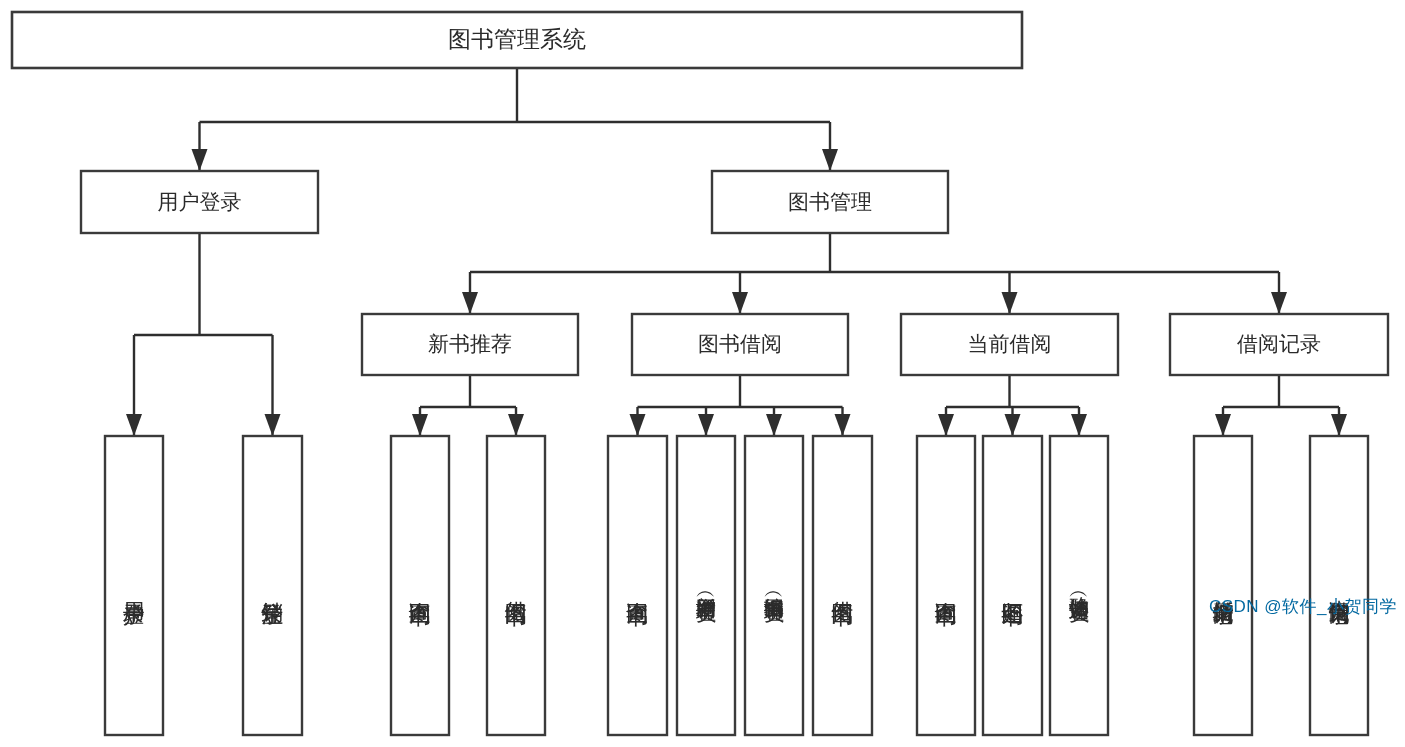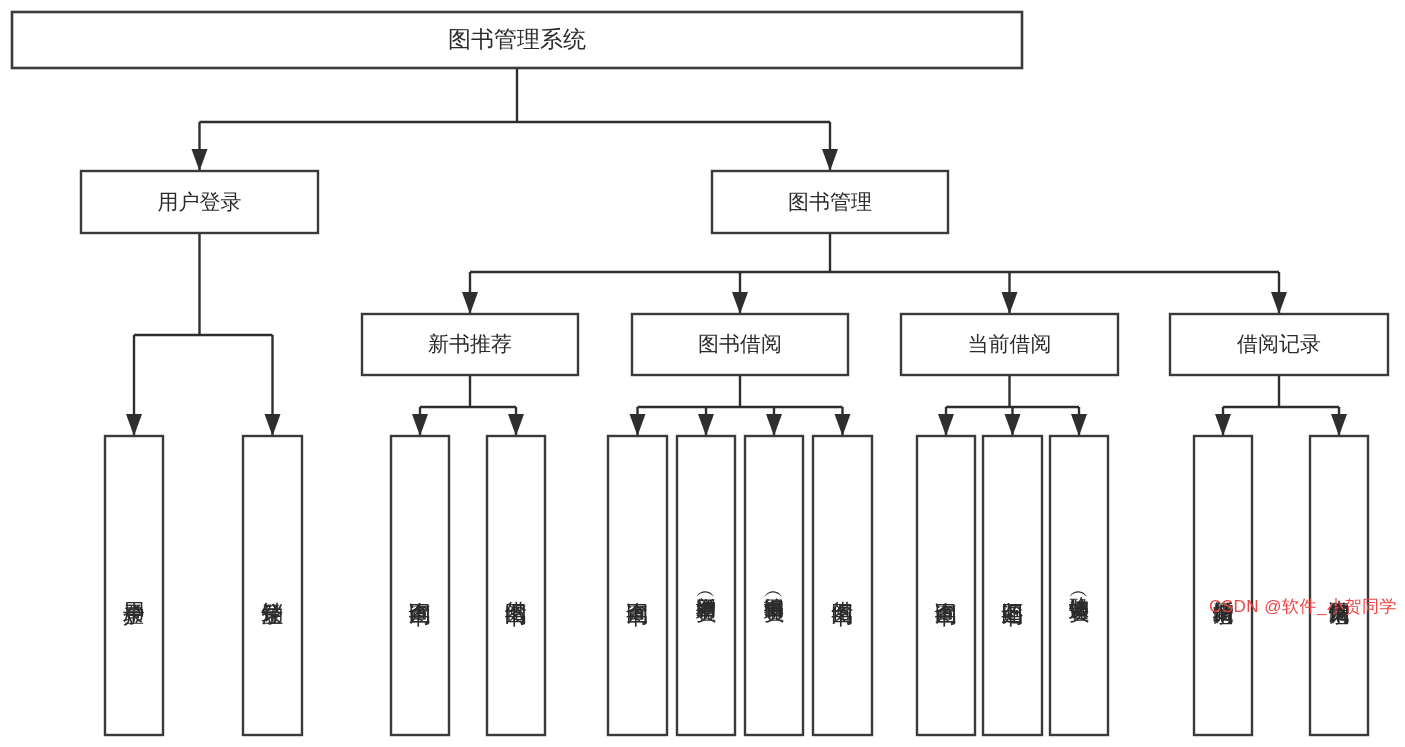--- a/index.html
+++ b/index.html
@@ -75,21 +75,21 @@
     letter-spacing: 1px;
     white-space: nowrap;
     text-align: center;
   }
   .watermark {
     position: absolute;
     right: 8px;
     bottom: 6px;
     font-family: "Liberation Sans", "DejaVu Sans", sans-serif;
     font-size: 17px;
-    color: #ef4444;
+    color: #0369a1;
     letter-spacing: 0.5px;
     user-select: none;
   }
 </style>
 </head>
 <body>
 
 <div id="diagram-root">
 
   <svg id="tree-svg" viewBox="0 0 1405 747">

